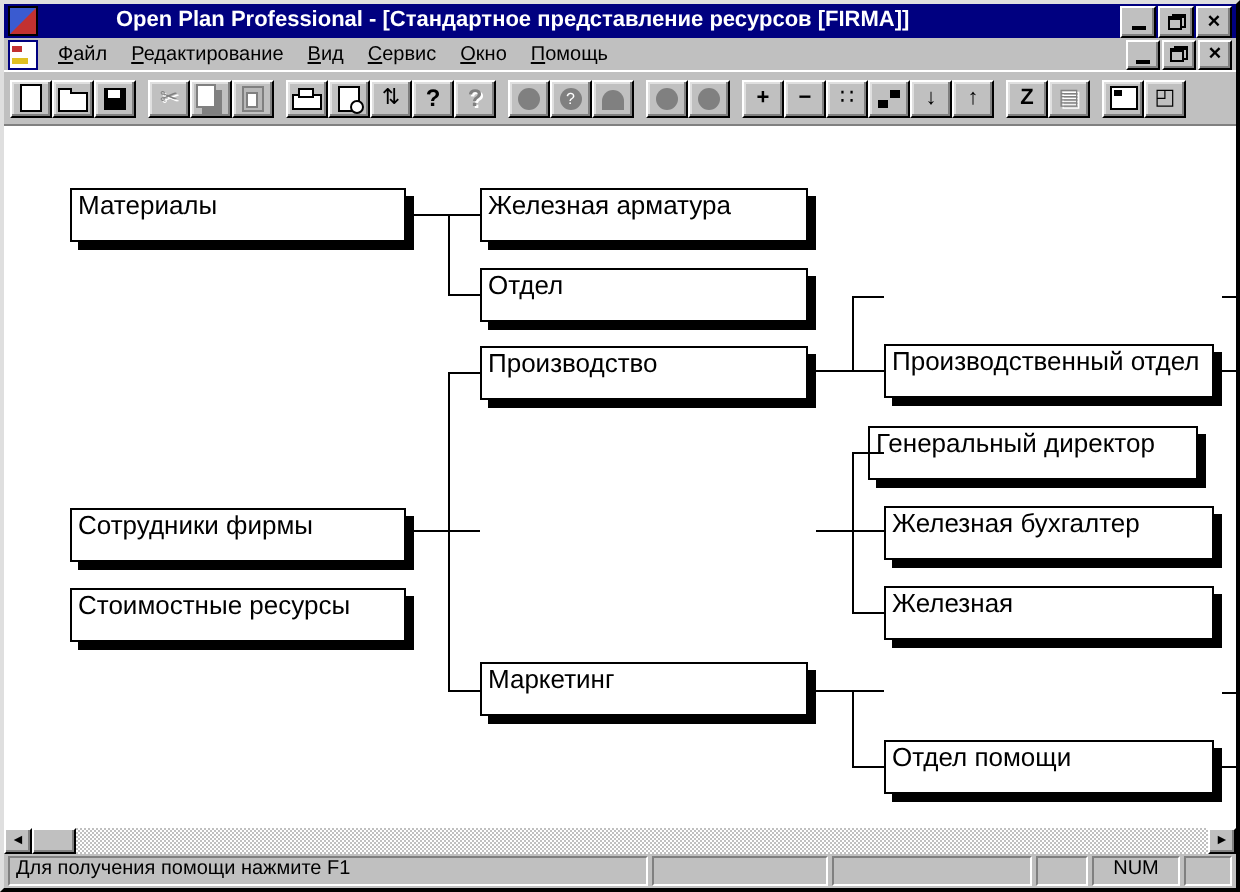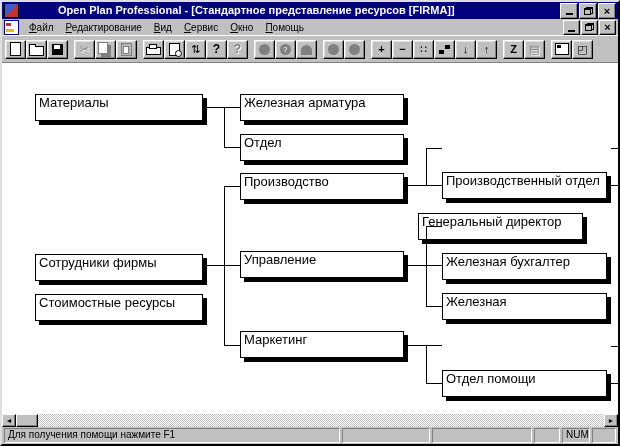--- a/index.html
+++ b/index.html
@@ -73,21 +73,21 @@
   .sbtn.right{right:0;}
   .sthumb{position:absolute;top:0;left:14px;width:22px;height:13px;background:#c0c0c0;border:1px solid;border-color:#fff #000 #000 #fff;box-shadow:inset -1px -1px 0 #808080;box-sizing:border-box;}
 
   
   .statusbar{height:15px;display:flex;align-items:stretch;gap:2px;padding:1px 2px 1px 2px;flex:0 0 auto;}
   .spanel{box-sizing:border-box;border:1px solid;border-color:#808080 #fff #fff #808080;padding:0 3px;line-height:11px;white-space:nowrap;overflow:hidden;}
   .spanel.msg{flex:1;}
   .spanel.p1{width:88px;}
   .spanel.p2{width:100px;}
   .spanel.p3{width:26px;}
-  .spanel.num{width:28px;text-align:center;}
+  .spanel.num{width:44px;text-align:center;}
   .spanel.end{width:24px;}
 </style>
 </head>
 <body>
 
 <div id="window">
 
   <div class="titlebar" style="background: rgb(0, 0, 128);">
     <span class="appicon"></span>
     <span class="title" style="color: rgb(255, 255, 255); margin-left: 36px;">Open Plan Professional - [Стандартное представление ресурсов [FIRMA]]</span>
@@ -236,30 +236,27 @@
       </div>
       <div class="node" style="left: 238px; top: 31px; width: 164px; height: 27px;">
         <span class="node-label">Железная арматура</span>
       </div>
       <div class="node" style="left: 238px; top: 71px; width: 164px; height: 27px;">
         <span class="node-label">Отдел</span>
       </div>
       <div class="node" style="left: 238px; top: 110px; width: 164px; height: 27px;">
         <span class="node-label">Производство</span>
       </div>
-      <div class="node" style="left: 238px; top: 188px; width: 164px; height: 27px;">
-        <span class="node-label">Управление</span>
-      </div>
       <div class="node" style="left: 238px; top: 268px; width: 164px; height: 27px;">
         <span class="node-label">Маркетинг</span>
       </div>
       <div class="node" style="left: 440px; top: 109px; width: 165px; height: 27px;">
         <span class="node-label">Производственный отдел</span>
       </div>
-      <div class="node" style="left: 416px; top: 150px; width: 165px; height: 27px;">
+      <div class="node" style="left: 432px; top: 150px; width: 165px; height: 27px;">
         <span class="node-label">Генеральный директор</span>
       </div>
       <div class="node" style="left: 440px; top: 190px; width: 165px; height: 27px;">
         <span class="node-label">Железная бухгалтер</span>
       </div>
       <div class="node" style="left: 440px; top: 230px; width: 165px; height: 27px;">
         <span class="node-label">Железная</span>
       </div>
       <div class="node" style="left: 440px; top: 307px; width: 165px; height: 27px;">
         <span class="node-label">Отдел помощи</span>

